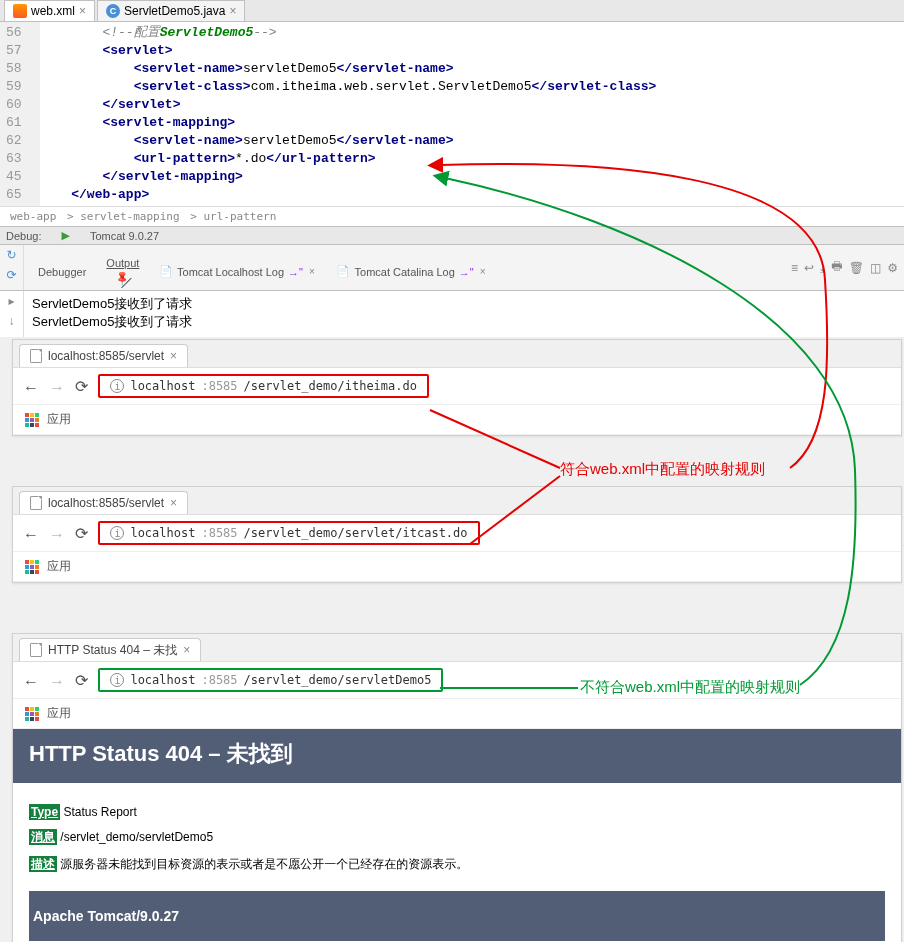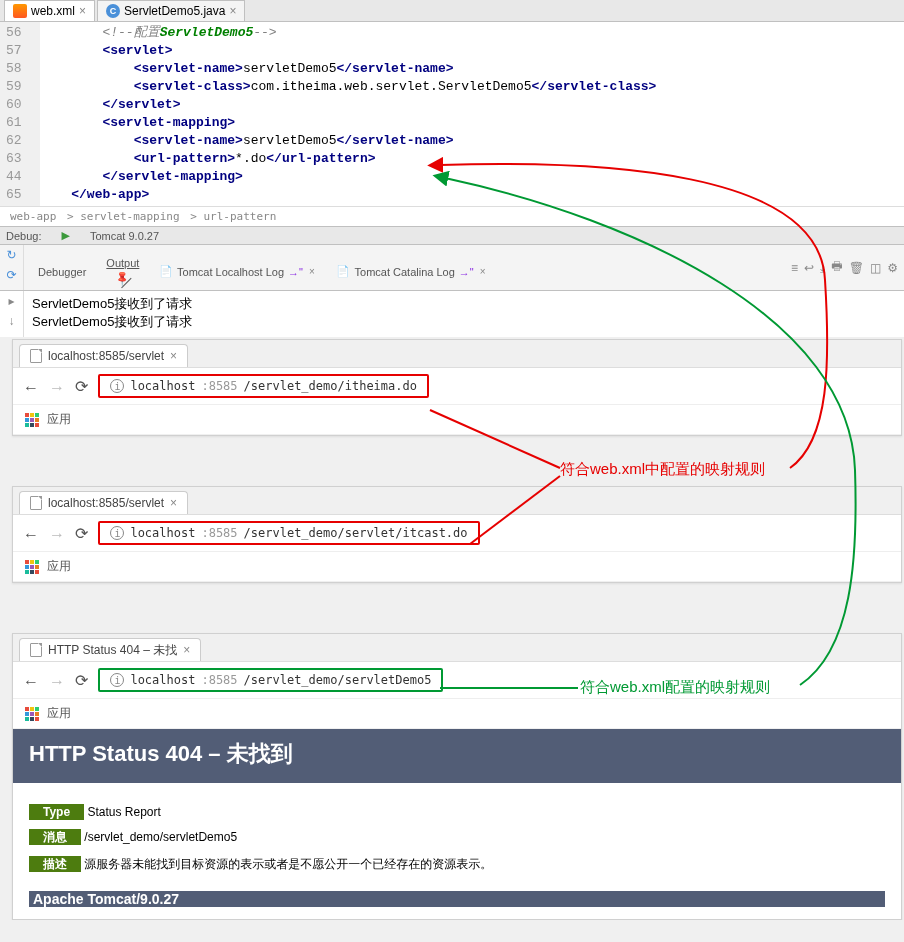--- a/index.html
+++ b/index.html
@@ -81,22 +81,22 @@
 .apps-icon i:nth-child(6){background:#e67e22;}
 .apps-icon i:nth-child(7){background:#1abc9c;}
 .apps-icon i:nth-child(8){background:#34495e;}
 .apps-icon i:nth-child(9){background:#e74c3c;}
 
 
 .err-page { padding: 0; }
 .err-head { background:#525d76; color:#fff; padding: 10px 16px; font-size:22px; font-weight:bold; border-bottom:4px solid #525d76; }
 .err-body { padding: 12px 16px; font-size:12px; }
 .err-body p { margin: 10px 0; }
-.bold-inv { background:#4d7c0f; color:#fff; font-weight:bold; padding:1px 14px; }
-.err-foot { background:#525d76; color:#fff; margin-top:18px; padding:0 4px; font-size:14px; font-weight:bold; }
+.bold-inv { background:#15803d; color:#fff; font-weight:bold; padding:1px 2px;text-decoration:underline; }
+.err-foot { background:#525d76; color:#fff; margin-top:18px; padding:17px 4px; font-size:14px; font-weight:bold; }
 
 
 .anno { position:absolute; font-size:15px; font-weight:normal; pointer-events:none; }
 .anno.red { color:#e60000; }
 .anno.green { color:#009933; }
 
 
 .svg-overlay { position:absolute; top:0; left:0; pointer-events:none; }
 .spacer-lg { height: 48px; }
 </style>
@@ -119,21 +119,21 @@
 <div class="editor-area">
   <div class="gutter">
     <div class="ln">56</div>
     <div class="ln">57</div>
     <div class="ln">58</div>
     <div class="ln">59</div>
     <div class="ln">60</div>
     <div class="ln">61</div>
     <div class="ln">62</div>
     <div class="ln">63</div>
-    <div class="ln">44</div>
+    <div class="ln">45</div>
     <div class="ln">65</div>
   </div>
   <div class="code">
     <div class="line"><span>        </span><span class="cmt">&lt;!--</span><span class="cmt">配置</span><span class="cmt-it">ServletDemo5</span><span class="cmt">--&gt;</span></div>
     <div class="line"><span>        </span><span class="br">&lt;</span><span class="tag">servlet</span><span class="br">&gt;</span></div>
     <div class="line"><span>            </span><span class="br">&lt;</span><span class="tag">servlet-name</span><span class="br">&gt;</span><span class="txt">servletDemo5</span><span class="br">&lt;/</span><span class="tag">servlet-name</span><span class="br">&gt;</span></div>
     <div class="line"><span>            </span><span class="br">&lt;</span><span class="tag">servlet-class</span><span class="br">&gt;</span><span class="txt">com.itheima.web.servlet.ServletDemo5</span><span class="br">&lt;/</span><span class="tag">servlet-class</span><span class="br">&gt;</span></div>
     <div class="line"><span>        </span><span class="br">&lt;/</span><span class="tag">servlet</span><span class="br">&gt;</span></div>
     <div class="line"><span>        </span><span class="br">&lt;</span><span class="tag">servlet-mapping</span><span class="br">&gt;</span></div>
     <div class="line"><span>            </span><span class="br">&lt;</span><span class="tag">servlet-name</span><span class="br">&gt;</span><span class="txt">servletDemo5</span><span class="br">&lt;/</span><span class="tag">servlet-name</span><span class="br">&gt;</span></div>
@@ -313,21 +313,21 @@
     <div class="err-body">
       <p><span class="bold-inv">Type</span> <span>Status Report</span></p>
       <p><span class="bold-inv">消息</span> <span>/servlet_demo/servletDemo5</span></p>
       <p><span class="bold-inv">描述</span> <span>源服务器未能找到目标资源的表示或者是不愿公开一个已经存在的资源表示。</span></p>
       <div class="err-foot">Apache Tomcat/9.0.27</div>
     </div>
   </div>
 </div>
 
 <div class="anno red" style="top:460px; left:560px;">符合web.xml中配置的映射规则</div>
-<div class="anno green" style="top:678px; left:580px;">符合web.xml配置的映射规则</div>
+<div class="anno green" style="top:678px; left:580px;">不符合web.xml中配置的映射规则</div>
 
 <svg class="svg-overlay" width="904" height="942">
   <defs>
     <marker id="arr-red" viewBox="0 0 10 10" refX="2" refY="5" markerWidth="8" markerHeight="8" orient="auto-start-reverse">
       <path d="M 0 0 L 10 5 L 0 10 z" fill="#e60000"></path>
     </marker>
     <marker id="arr-green" viewBox="0 0 10 10" refX="2" refY="5" markerWidth="8" markerHeight="8" orient="auto-start-reverse">
       <path d="M 0 0 L 10 5 L 0 10 z" fill="#009933"></path>
     </marker>
   </defs>

